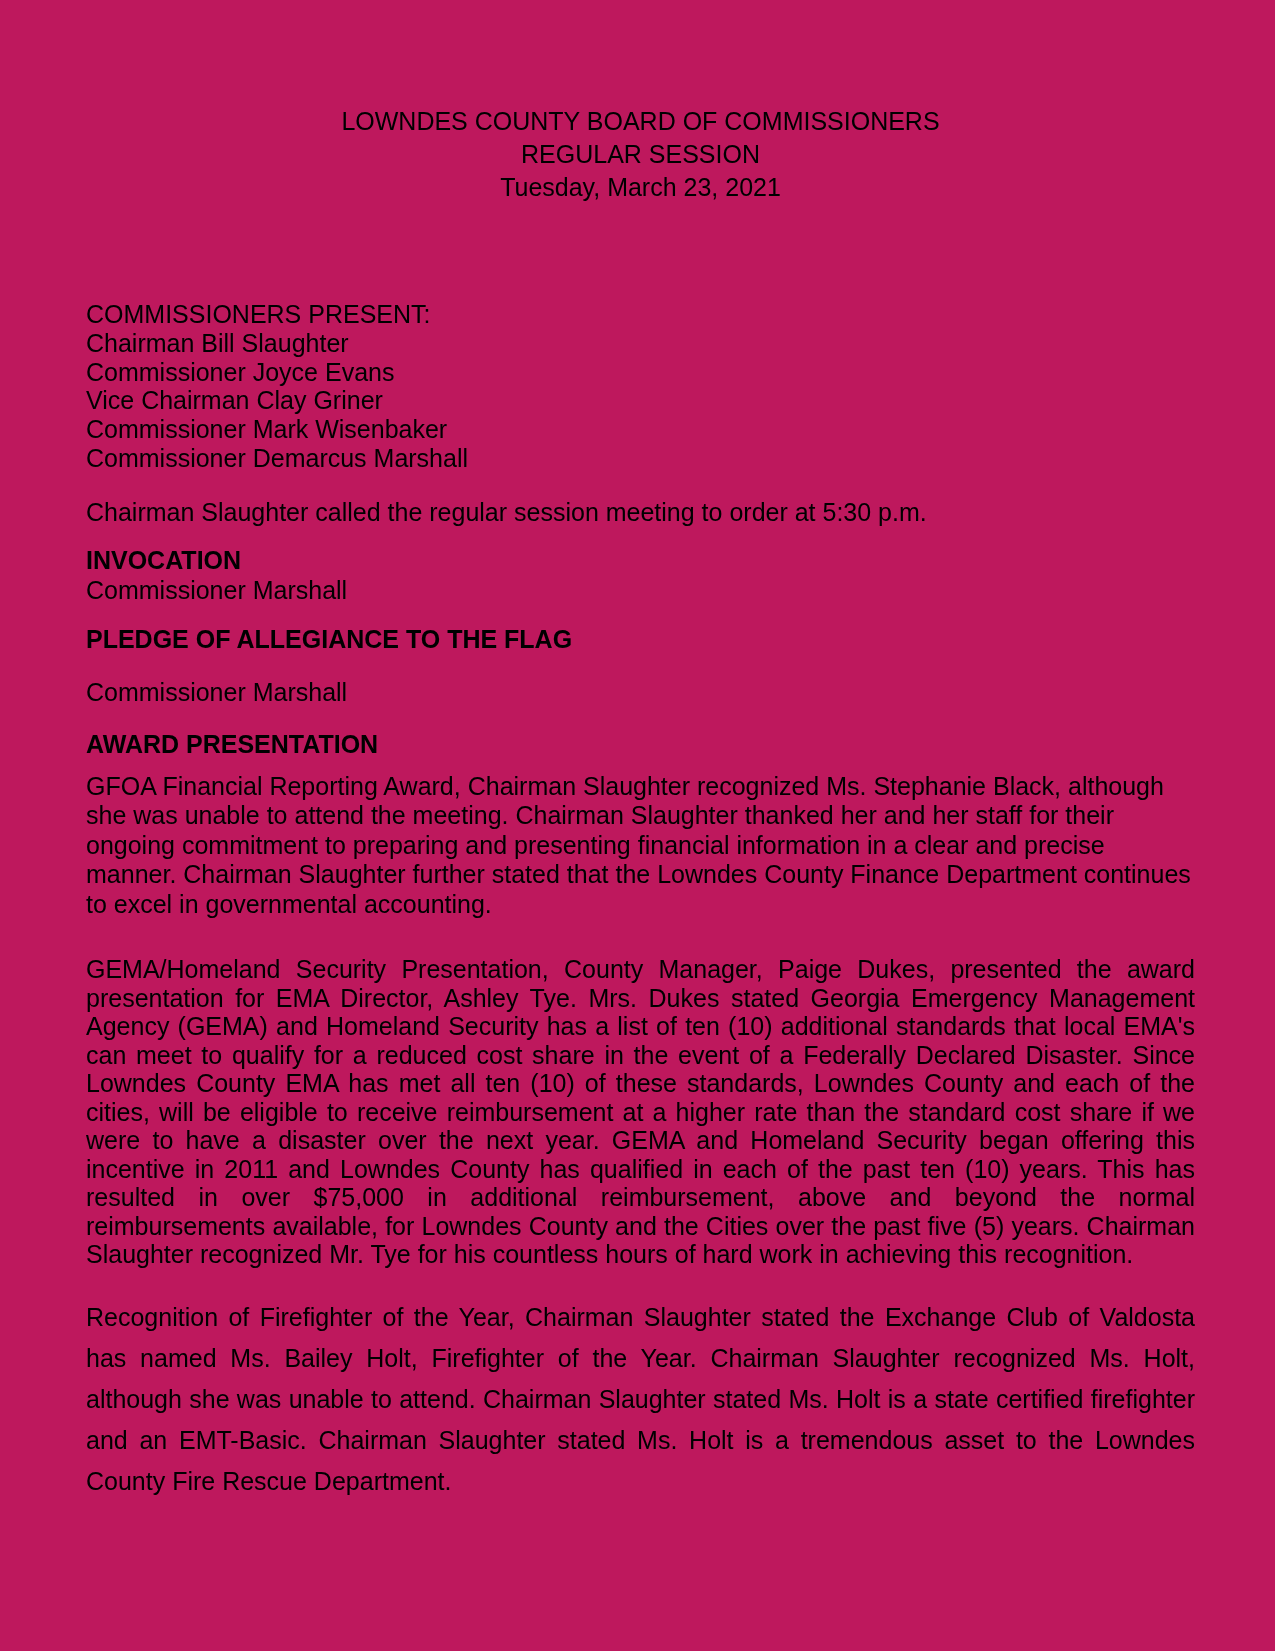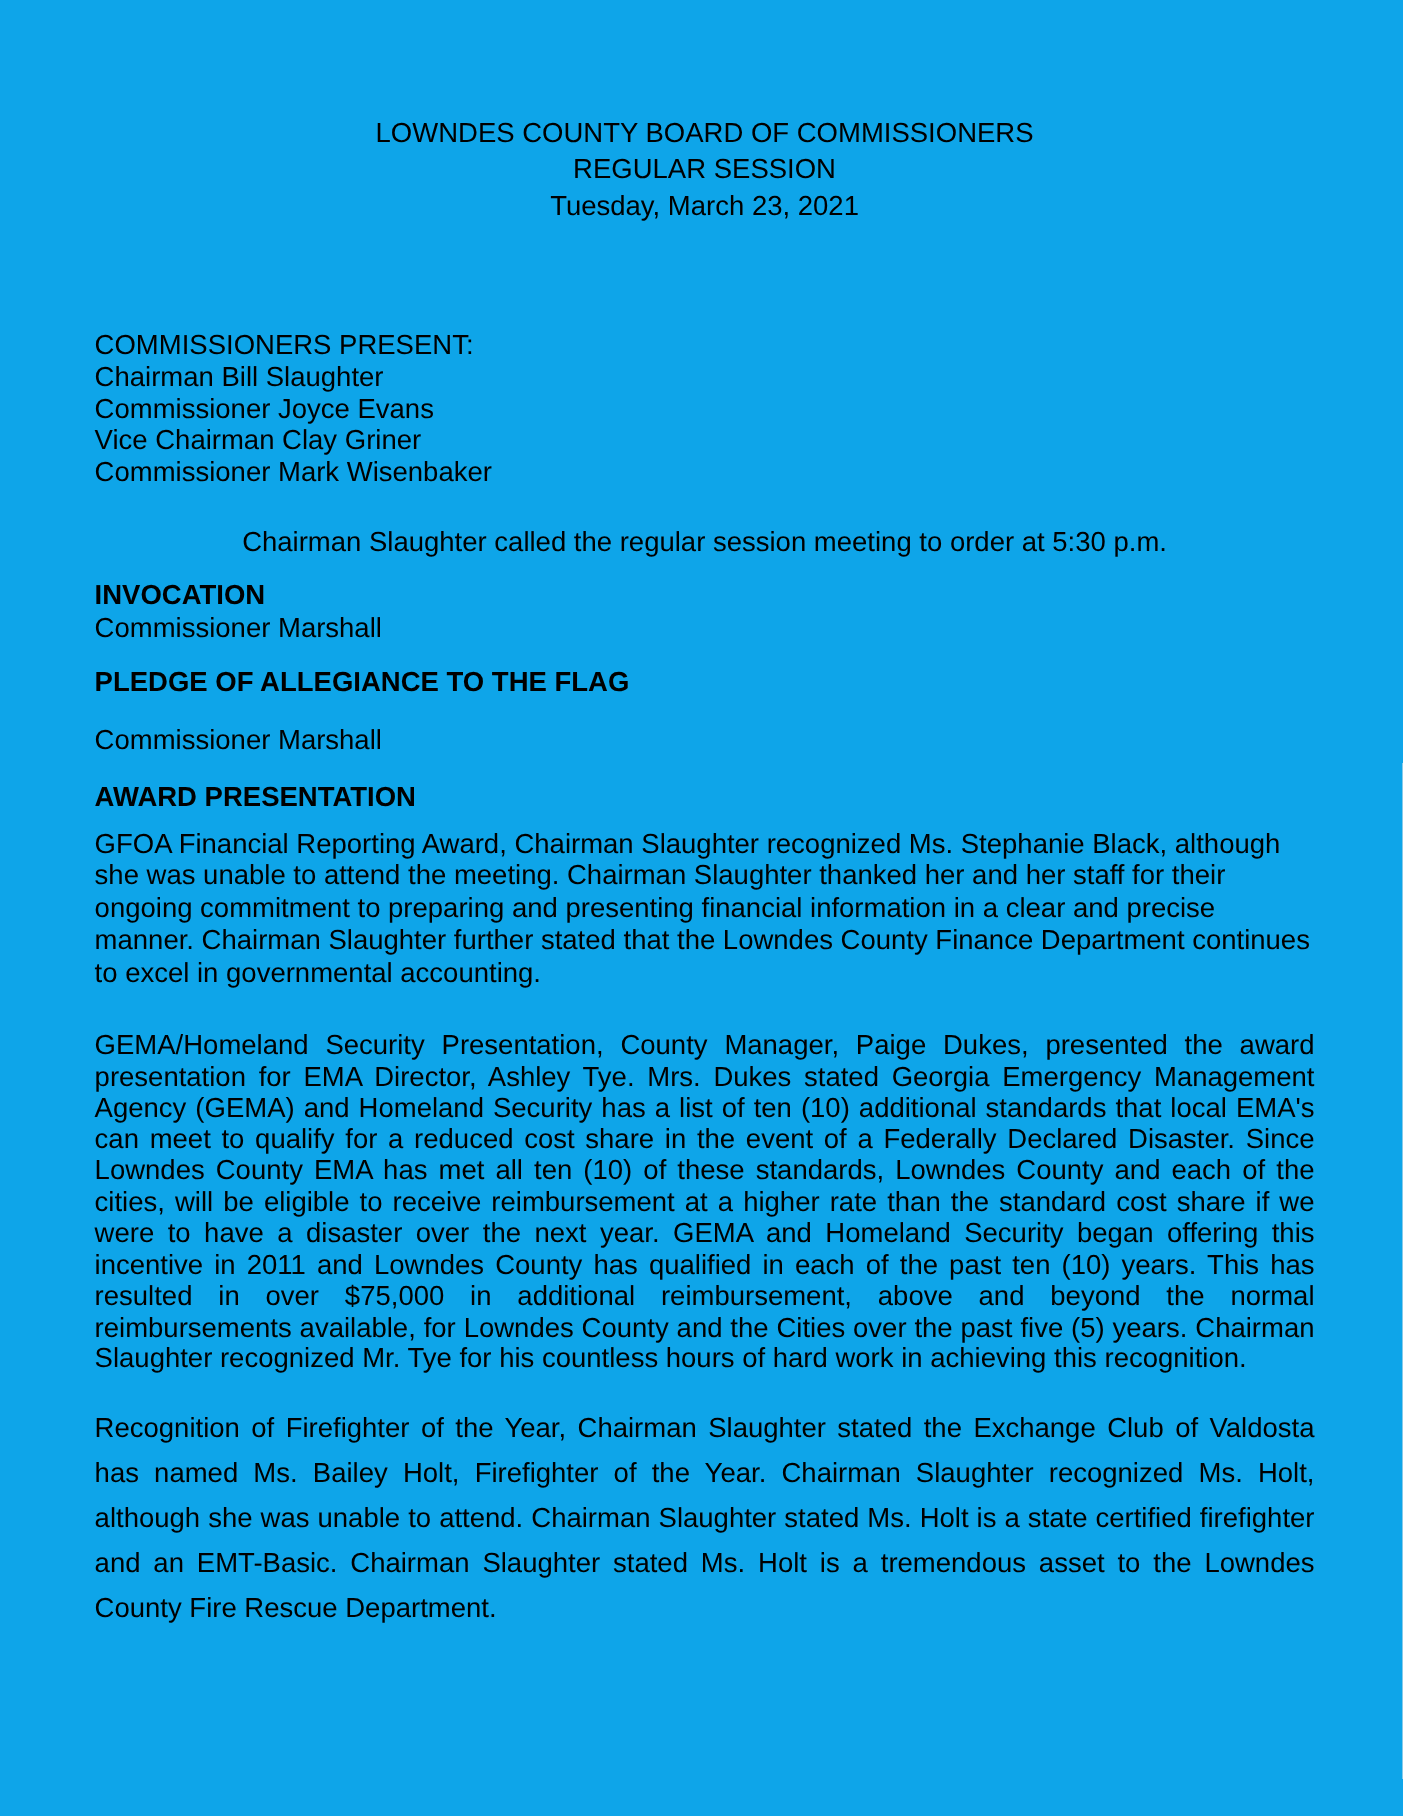--- a/index.html
+++ b/index.html
@@ -1,32 +1,32 @@
 <!DOCTYPE html>
 <html><head>
 <meta charset="utf-8">
 <style>
   html,body { margin:0; padding:0; background:#e8e8e8; }
   .page {
     position:relative;
     width:1275px;
     height:1651px;
     margin:0 auto;
-    background:#0ea5e9;
+    background:#be185d;
     color:#000000;
     font-family:"Liberation Sans","DejaVu Sans",sans-serif;
     font-size:25px;
     overflow:hidden;
   }
   .content { padding:105px 80px 0 86px; }
   .doc-header { text-align:center; line-height:33px; }
   .doc-header div { margin:0; }
   .attendance { margin-top:96px; line-height:28.8px; }
   .attendance div { margin:0; }
-  .call-to-order { margin-top:35px; line-height:28px;text-align:center; }
+  .call-to-order { margin-top:25px; line-height:28px; }
   .invocation-heading { margin-top:19px; line-height:30px; font-weight:bold; }
   .invocation-body { line-height:30px; }
   .pledge-heading { margin-top:20px; line-height:28px; font-weight:bold; }
   .pledge-body { margin-top:25px; line-height:28px; }
   .award-heading { margin-top:24px; line-height:28px; font-weight:bold; }
   .para { margin:0; }
   .para-gfoa { margin-top:14px; line-height:29.5px; text-align:left; }
   .para-gema { margin-top:36px; line-height:28.5px; text-align:justify; }
   .para-fire { margin-top:28px; line-height:41px; text-align:justify; }
   .lead { font-weight:normal; }
@@ -42,20 +42,21 @@
       <div>REGULAR SESSION</div>
       <div>Tuesday, March 23, 2021</div>
     </div>
 
     <div class="attendance">
       <div>COMMISSIONERS PRESENT:</div>
       <div>Chairman Bill Slaughter</div>
       <div>Commissioner Joyce Evans</div>
       <div>Vice Chairman Clay Griner</div>
       <div>Commissioner Mark Wisenbaker</div>
+      <div>Commissioner Demarcus Marshall</div>
     </div>
 
     <div class="call-to-order">Chairman Slaughter called the regular session meeting to order at 5:30 p.m.</div>
 
     <div class="invocation-heading">INVOCATION</div>
     <div class="invocation-body">Commissioner Marshall</div>
 
     <div class="pledge-heading">PLEDGE OF ALLEGIANCE TO THE FLAG</div>
     <div class="pledge-body">Commissioner Marshall</div>
 

